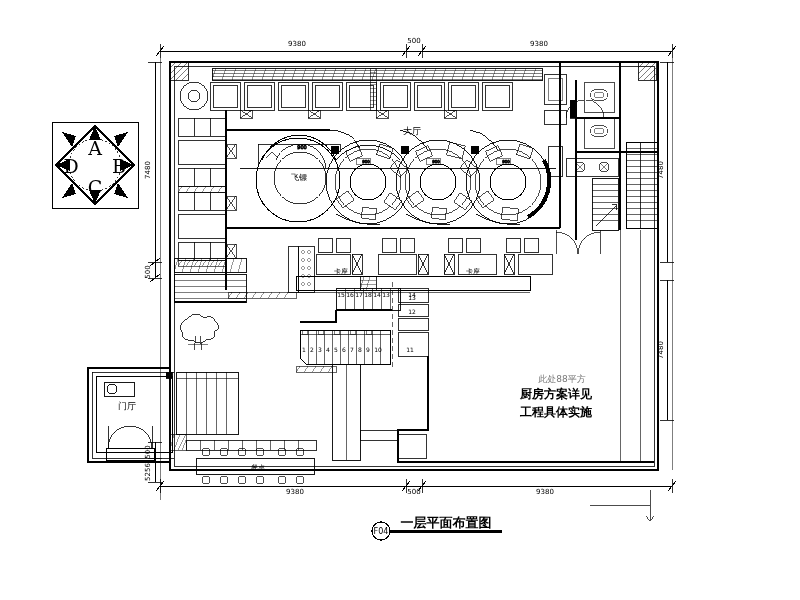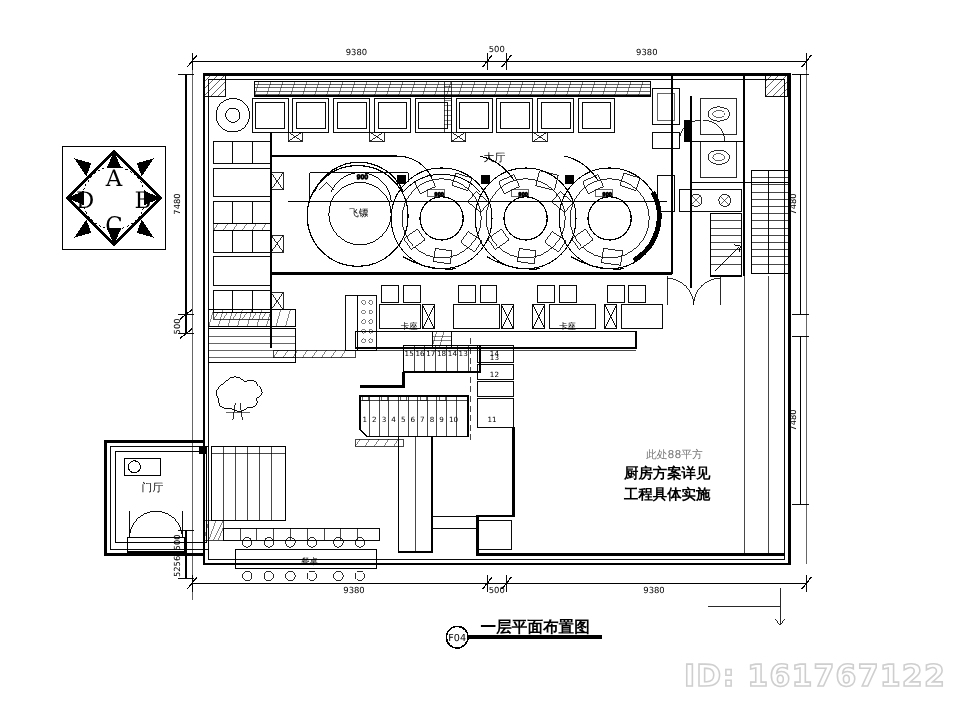--- a/index.html
+++ b/index.html
@@ -691,15 +691,14 @@
     </g>
 
     <g stroke="#000" stroke-width="0.7">
       <line x1="590" y1="505" x2="650" y2="505"></line>
       <line x1="650" y1="490" x2="650" y2="520"></line>
       <path d="M646 516 L650 521 L654 516" fill="none"></path>
     </g>
 
   </svg>
 
-  <div class="wm" id="wm-id">ID: 161767122</div>
 
 </div>
 
 </body></html>

